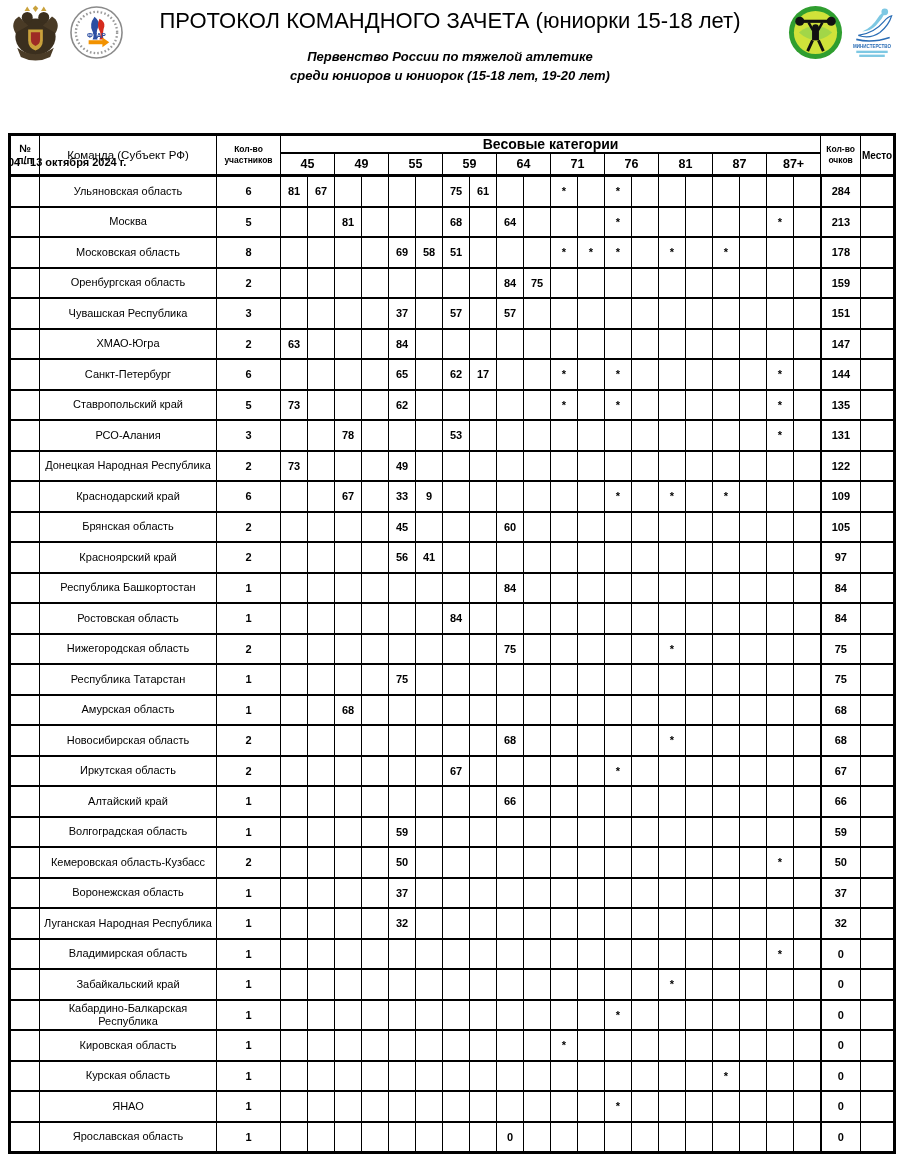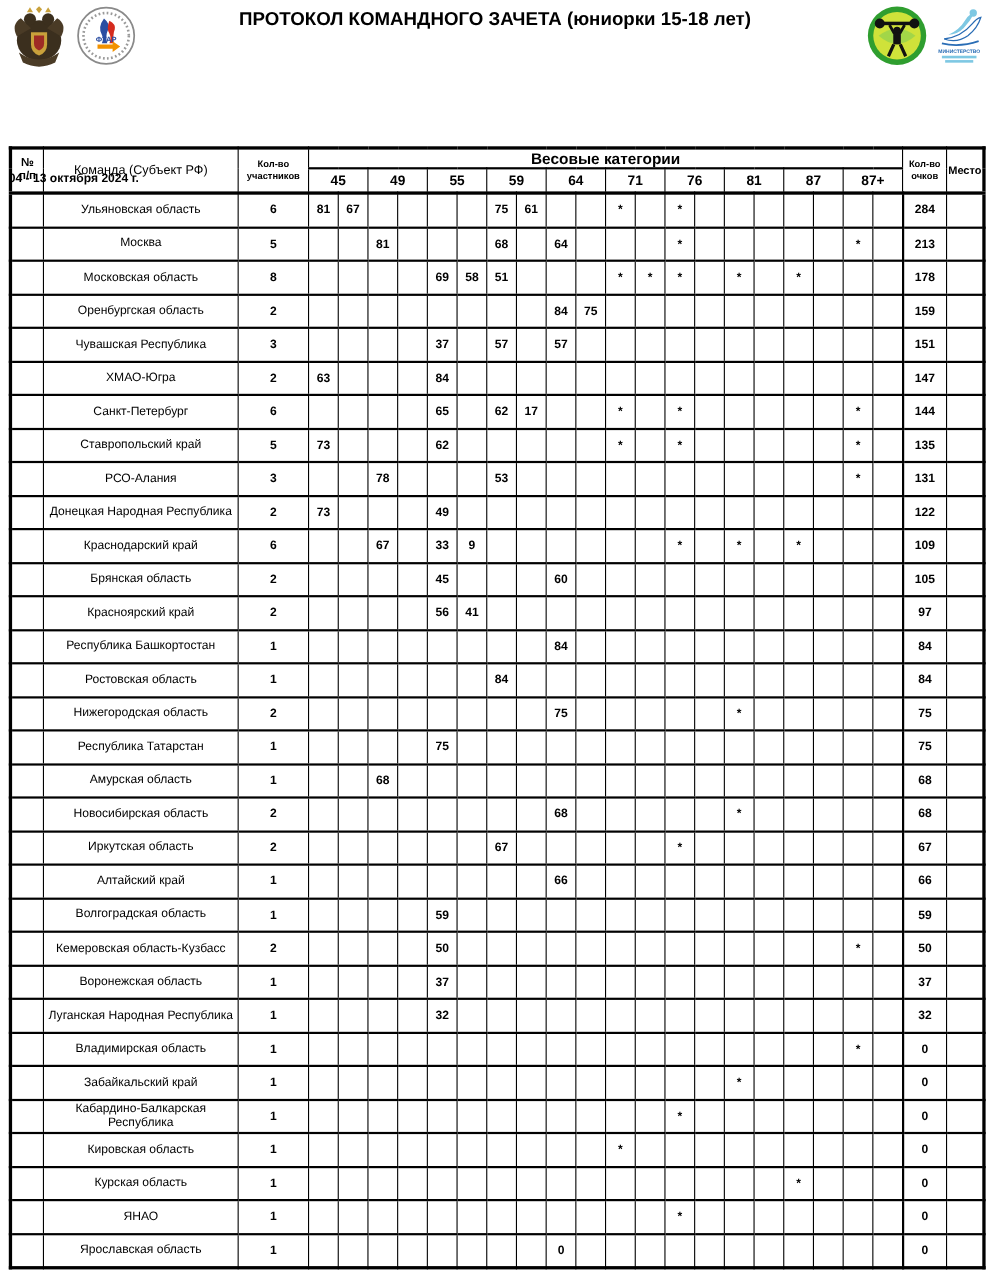--- a/index.html
+++ b/index.html
@@ -5,21 +5,21 @@
   html,body{margin:0;padding:0;background:#fff;}
   body{width:900px;height:1166px;overflow:hidden;
        font-family:"Liberation Sans","DejaVu Sans",sans-serif;color:#000;}
   .page{position:relative;width:900px;height:1166px;}
 
   
   .doc-header{position:relative;height:100px;}
   .logos-left{position:absolute;left:8px;top:5px;display:flex;gap:6px;align-items:flex-start;}
   .logos-right{position:absolute;right:4px;top:4px;display:flex;gap:4px;align-items:flex-start;}
   .title-block{position:absolute;left:130px;right:130px;top:8px;text-align:center;}
-  .doc-title{font-size:17px;font-weight:bold;line-height:1.2;}
+  .doc-title{font-size:22px;font-weight:normal;line-height:1.2;}
   .doc-subtitle{margin-top:14px;font-size:13px;font-weight:bold;font-style:italic;line-height:1.45;}
 
   
   .info-row{position:absolute;left:8px;right:8px;top:108px;display:flex;
             justify-content:space-between;font-size:11px;font-weight:bold;margin-top:48px;}
 
   
   .tbl-wrap{position:absolute;left:8px;top:133px;}
   table.protocol{border-collapse:collapse;table-layout:fixed;width:885px;
                  border:3px solid #000;}
@@ -85,20 +85,24 @@
           <path d="M26 12 Q20 20 24 27 Q26 31 24 35 L29 35 Q27 28 30 22 Q32 17 26 12" fill="#2b4ea2"></path>
           <path d="M31 14 Q28 21 31 26 Q33 30 31 35 L35 35 Q34 27 36 22 Q37 17 31 14" fill="#d52b1e"></path>
           <path d="M20 36 h14 l0 -3 l7 5 l-7 5 l0 -3 h-14 Z" fill="#f29200"></path>
           <text x="28" y="34" text-anchor="middle" font-size="7" font-weight="bold" fill="#2b4ea2" font-family="Liberation Sans, sans-serif">ФТАР</text>
         </svg>
       </span>
     </div>
 
     <div class="title-block">
       <div class="doc-title">ПРОТОКОЛ КОМАНДНОГО ЗАЧЕТА (юниорки 15-18 лет)</div>
+      <div class="doc-subtitle">
+        <div>Первенство России по тяжелой атлетике</div>
+        <div>среди юниоров и юниорок (15-18 лет, 19-20 лет)</div>
+      </div>
     </div>
 
     <div class="logos-right">
       <span>
         <svg width="57" height="57" viewBox="0 0 58 58">
           <circle cx="29" cy="29" r="27" fill="#2f9e2f"></circle>
           <circle cx="29" cy="29" r="22" fill="#cfe23a"></circle>
           <path d="M12 29 Q29 16 46 29 Q29 44 12 29" fill="#8fd14f" opacity="0.7"></path>
           <rect x="12" y="16" width="34" height="3.2" fill="#111"></rect>
           <circle cx="13" cy="17.6" r="4.6" fill="#111"></circle>

